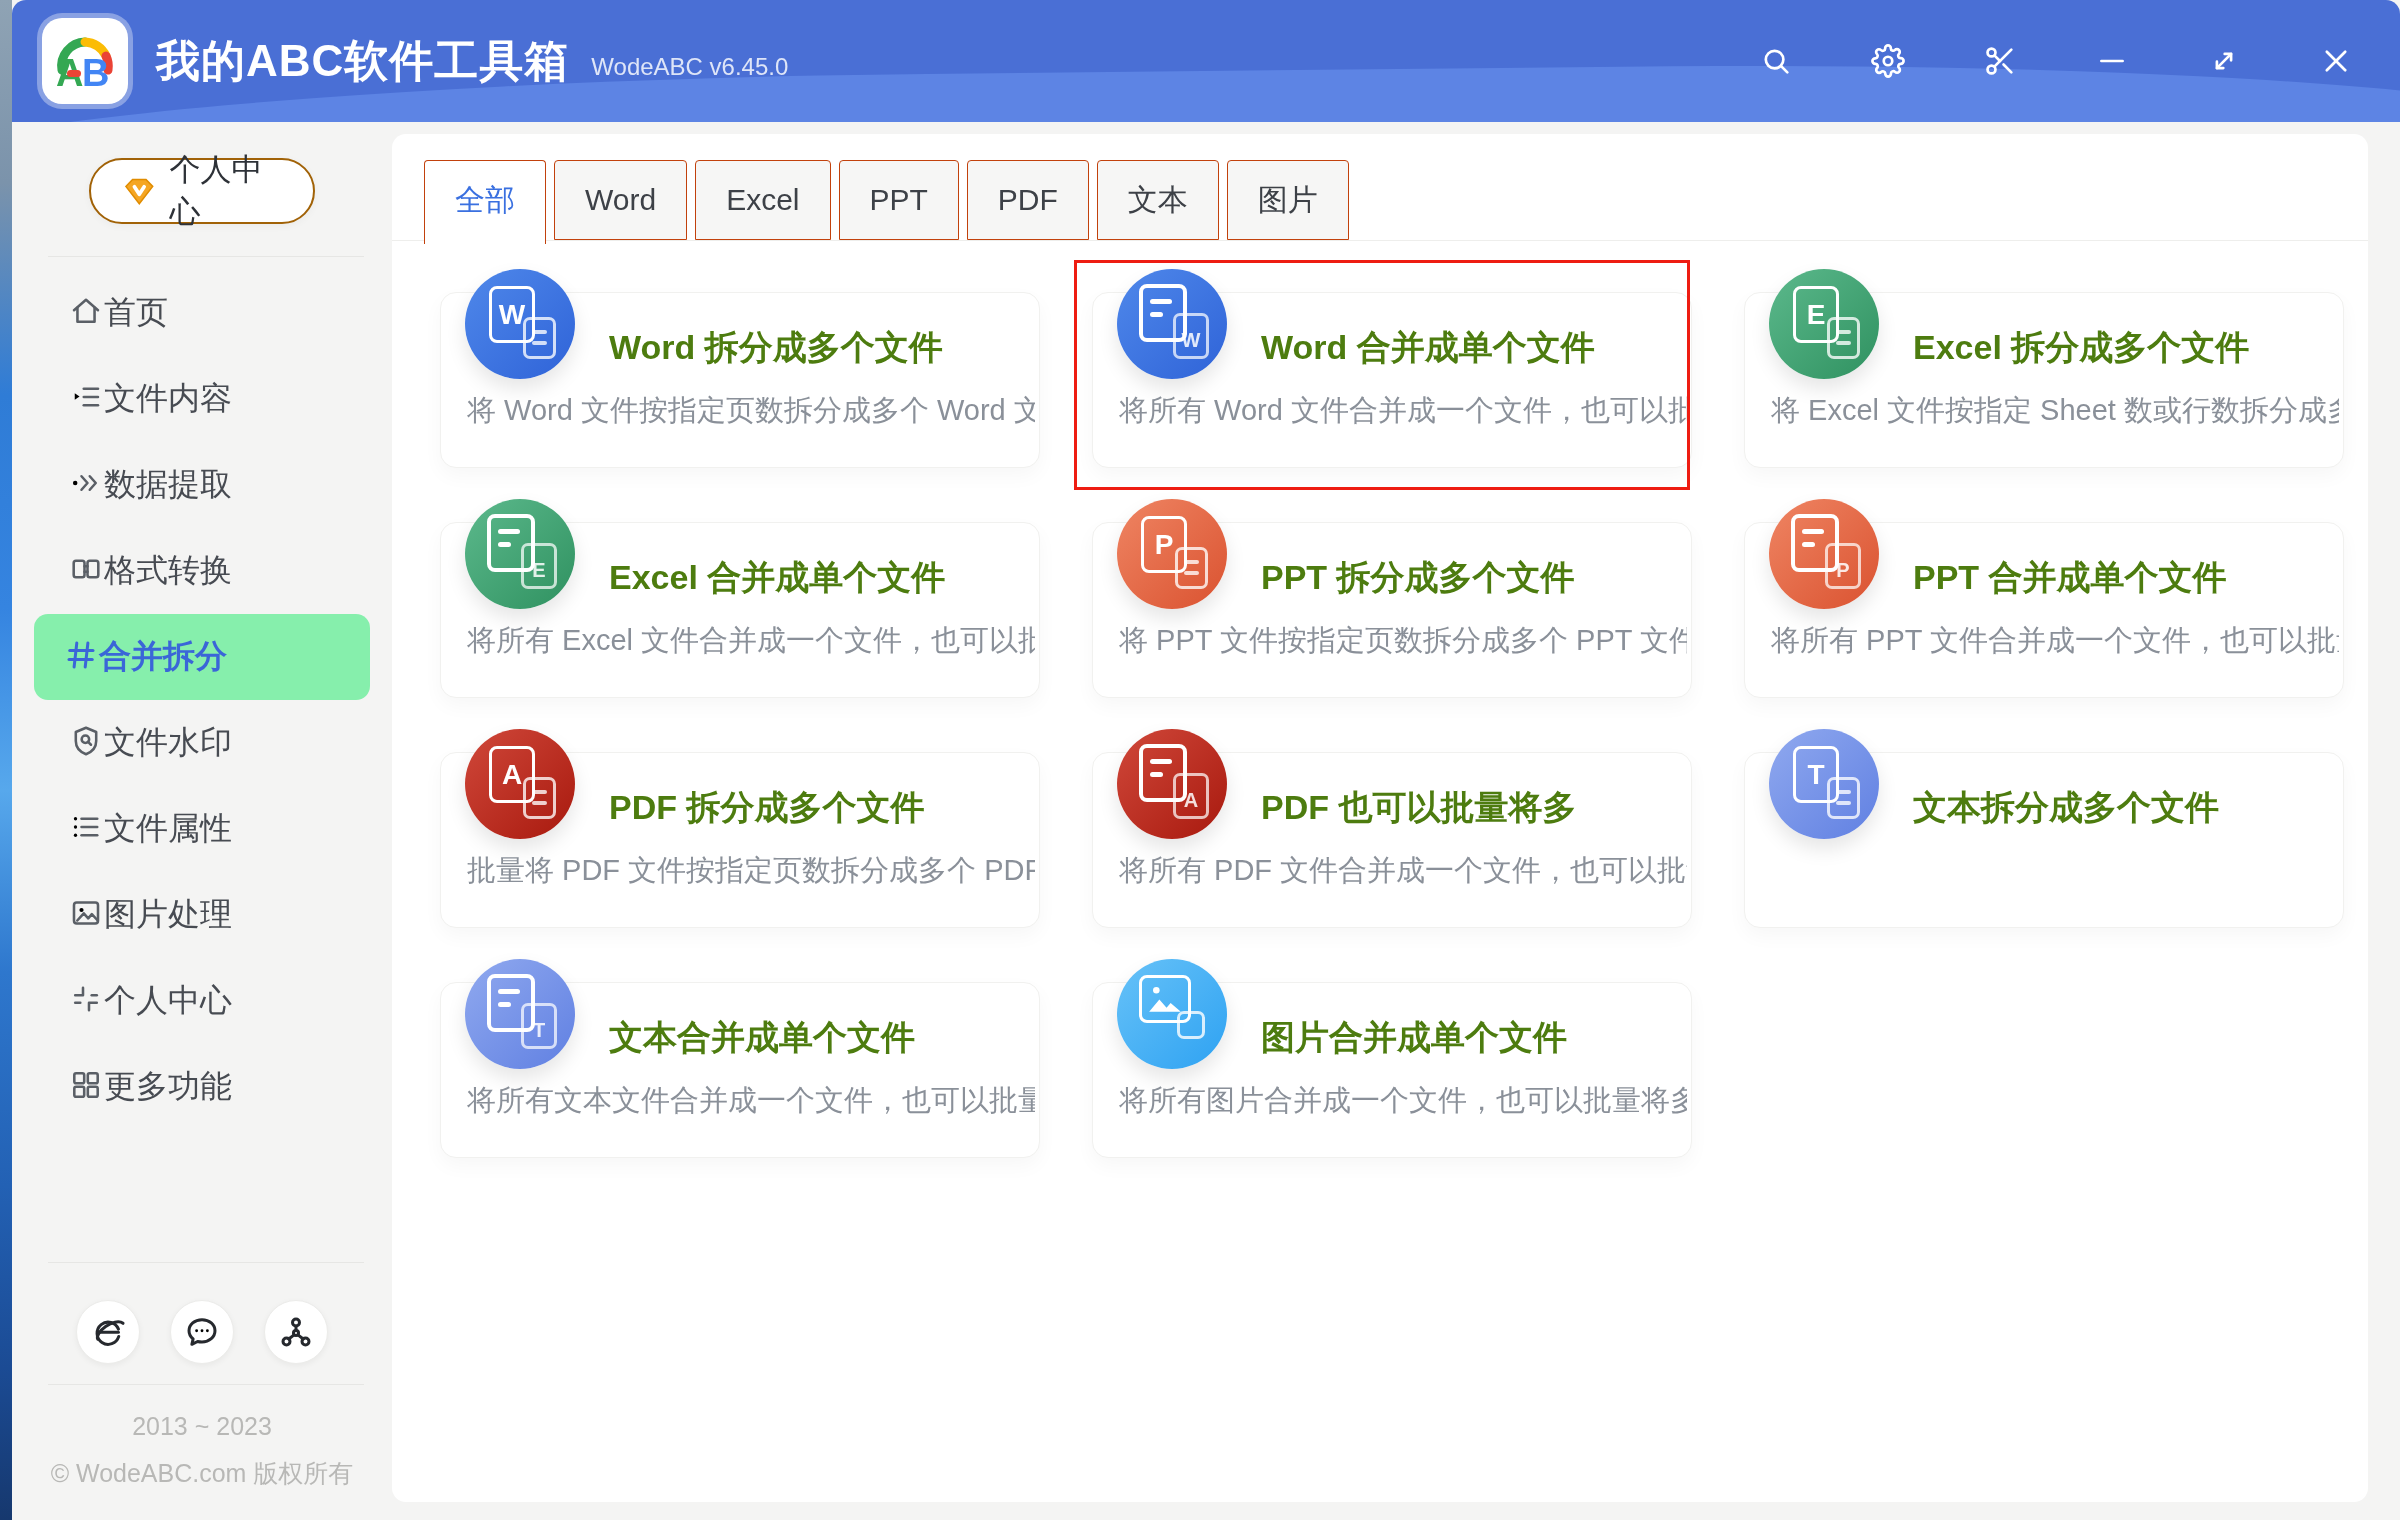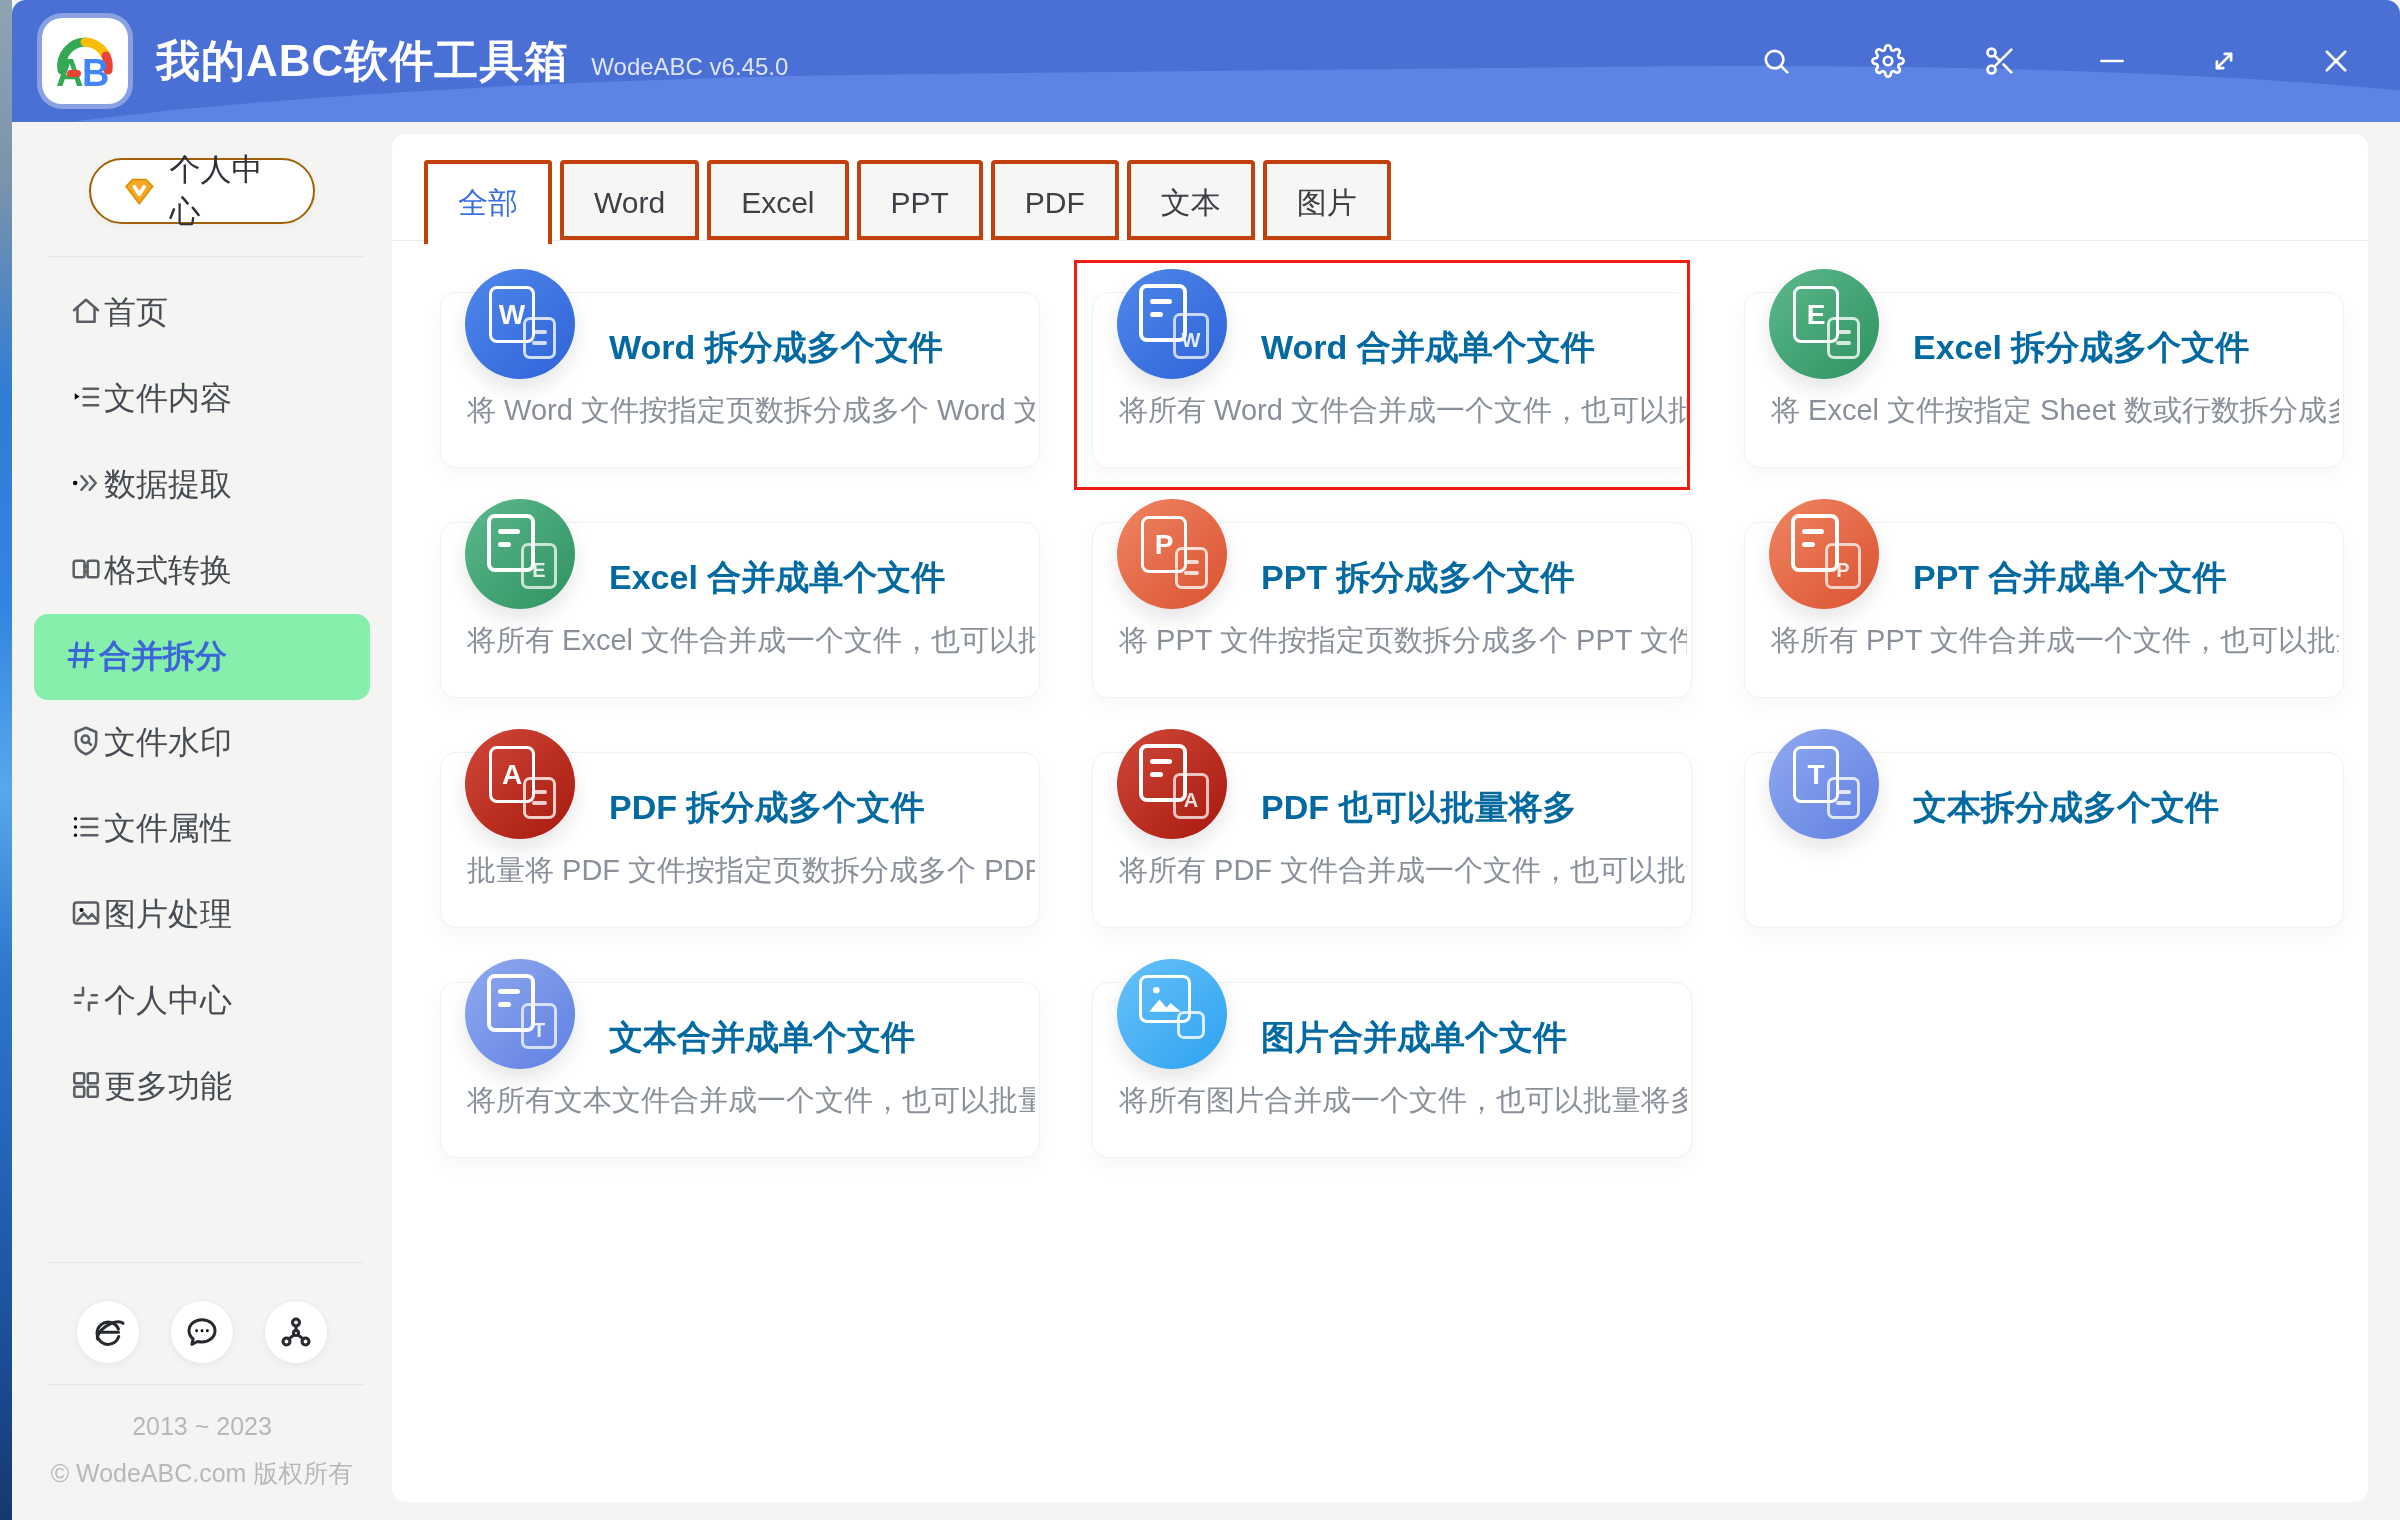--- a/index.html
+++ b/index.html
@@ -52,21 +52,21 @@
     box-shadow:0 2px 6px rgba(0,0,0,0.05); display:flex; align-items:center; justify-content:center; cursor:pointer; }
   .social-btn svg { width:38px; height:38px; stroke:#26292e; fill:none; stroke-width:1.9; stroke-linecap:round; stroke-linejoin:round; }
   .copyright { position:absolute; top:1290px; left:0; right:0; text-align:center; color:#b8b8b6; }
   .copyright .l1 { font-size:25px; margin-bottom:16px; }
   .copyright .l2 { font-size:25px; }
 
   
   .panel { position:absolute; left:380px; top:12px; width:1976px; height:1368px; background:#fff; border-radius:14px; }
   .tabs { position:absolute; left:32px; top:26px; display:flex; gap:8px; z-index:2; }
   .tab { height:80px; line-height:78px; padding:0 30px; font-size:30px; color:#3d4147; background:#f6f6f5;
-    border:4px solid #c2410c; border-radius:4px 4px 0 0; cursor:pointer; }
+    border:1px solid #c2410c; border-radius:4px 4px 0 0; cursor:pointer; }
   .tab.active { background:#fff; color:#3a70e0; border-bottom:none; height:84px; }
   .tabline { position:absolute; left:0; right:0; top:106px; height:1px; background:#eeeeec; z-index:1; }
 
   
   .grid { position:absolute; left:48px; top:158px; display:grid; grid-template-columns:repeat(3,600px);
     column-gap:52px; row-gap:54px; }
   .card { position:relative; width:600px; height:176px; background:#fff; border:1px solid #f1f1ef; border-radius:16px;
     box-shadow:0 8px 20px rgba(0,0,0,0.035); cursor:pointer; }
   .icon-wrap { position:absolute; left:24px; top:-24px; width:110px; height:110px; border-radius:50%;
     background:linear-gradient(135deg,var(--c1),var(--c2)); box-shadow:0 10px 20px rgba(0,0,0,0.10); }
@@ -83,21 +83,21 @@
   .card.merge .dA::before, .card.merge .dA::after { content:""; position:absolute; left:7px; height:5px; border-radius:2.5px; background:#fff; }
   .card.merge .dA::before { top:11px; width:22px; }
   .card.merge .dA::after { top:24px; width:13px; }
   .card.merge .dB { left:56px; top:44px; width:36px; height:46px; border:3px solid rgba(255,255,255,0.72); border-radius:7px;
     display:flex; align-items:flex-end; justify-content:center; color:rgba(255,255,255,0.85); font-weight:700; font-size:20px; padding-bottom:4px; }
   
   .card.image .dA { left:22px; top:16px; width:52px; height:48px; border:3.5px solid #fff; }
   .card.image .dA svg { position:absolute; inset:0; width:100%; height:100%; }
   .card.image .dB { left:60px; top:52px; width:28px; height:28px; border:3px solid rgba(255,255,255,0.8); border-radius:7px; }
 
-  .card-title { position:absolute; left:168px; top:32px; font-size:34px; font-weight:700; color:#0369a1; white-space:nowrap; }
+  .card-title { position:absolute; left:168px; top:32px; font-size:34px; font-weight:700; color:#4d7c0f; white-space:nowrap; }
   .card-desc { position:absolute; left:26px; top:98px; right:4px; font-size:29px; color:#8a9099; white-space:nowrap; overflow:hidden; }
 
   .red-box { position:absolute; left:1074px; top:260px; width:616px; height:230px; border:3px solid #ee1c12; z-index:5; pointer-events:none; }
 </style>
 </head>
 <body>
 
 <div class="stage">
   <div class="desktop-strip"></div>
 

